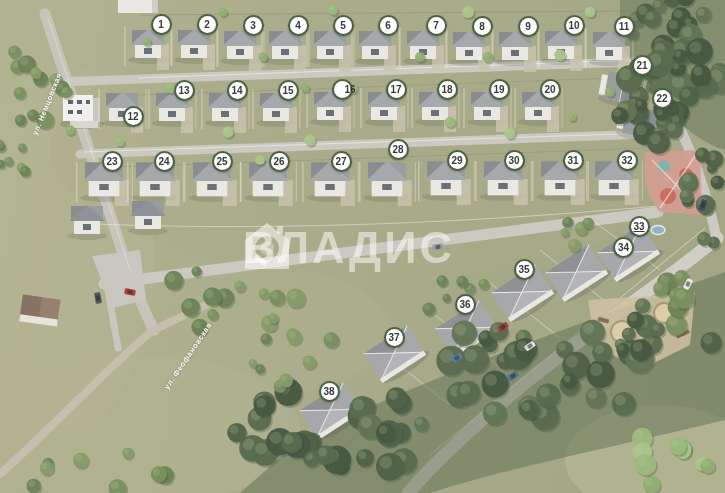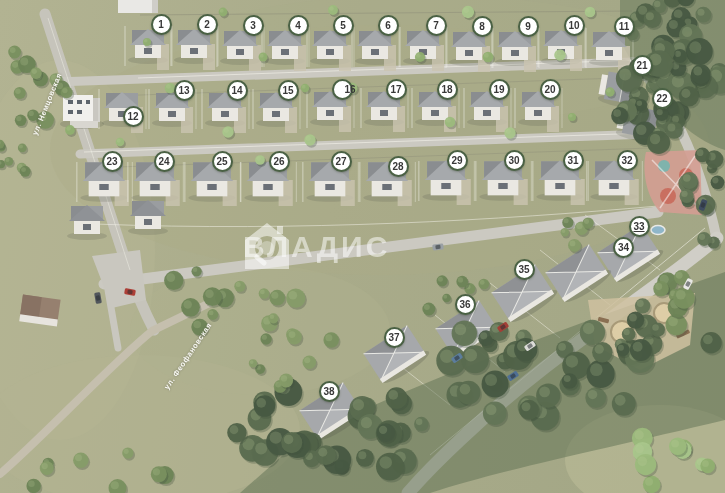--- a/index.html
+++ b/index.html
@@ -18,21 +18,21 @@
   }
   .street-label{
     position:absolute;color:#fbfbf5;font-size:7.5px;font-weight:bold;
     letter-spacing:.6px;white-space:nowrap;z-index:20;
     text-shadow:0 0 2px rgba(105,105,90,.9);
   }
   .watermark{
     position:absolute;left:243px;top:221px;height:52px;display:flex;align-items:center;
     gap:12px;z-index:15;pointer-events:none;color:rgba(255,255,255,.52);
   }
-  .watermark-text{font-size:30px;font-weight:bold;letter-spacing:3px;line-height:1;}
+  .watermark-text{font-size:45px;font-weight:bold;letter-spacing:3px;line-height:1;}
 </style>
 </head>
 <body>
 
 <div class="canvas">
 
   <svg id="scene" width="725" height="493" viewBox="0 0 725 493">
 
     <g>
       <ellipse cx="60" cy="250" rx="95" ry="190" fill="#b6b693" opacity="0.5"></ellipse>
@@ -1339,21 +1339,21 @@
       <div class="marker" style="left: 447px; top: 89px;">18</div>
       <div class="marker" style="left: 499px; top: 89px;">19</div>
       <div class="marker" style="left: 550px; top: 89px;">20</div>
       <div class="marker" style="left: 642px; top: 65px;">21</div>
       <div class="marker" style="left: 662px; top: 98px;">22</div>
       <div class="marker" style="left: 112px; top: 161px;">23</div>
       <div class="marker" style="left: 164px; top: 161px;">24</div>
       <div class="marker" style="left: 222px; top: 161px;">25</div>
       <div class="marker" style="left: 279px; top: 161px;">26</div>
       <div class="marker" style="left: 341px; top: 161px;">27</div>
-      <div class="marker" style="left: 398px; top: 166px;">28</div>
+      <div class="marker" style="left: 398px; top: 149px;">28</div>
       <div class="marker" style="left: 457px; top: 160px;">29</div>
       <div class="marker" style="left: 514px; top: 160px;">30</div>
       <div class="marker" style="left: 573px; top: 160px;">31</div>
       <div class="marker" style="left: 627px; top: 160px;">32</div>
       <div class="marker" style="left: 639px; top: 226px; text-decoration: underline;">33</div>
       <div class="marker" style="left: 584px; top: 247px; margin-left: 29px;">34</div>
       <div class="marker" style="left: 524px; top: 269px;">35</div>
       <div class="marker" style="left: 465px; top: 304px;">36</div>
       <div class="marker" style="left: 394px; top: 337px;">37</div>
       <div class="marker" style="left: 329px; top: 391px;">38</div>

